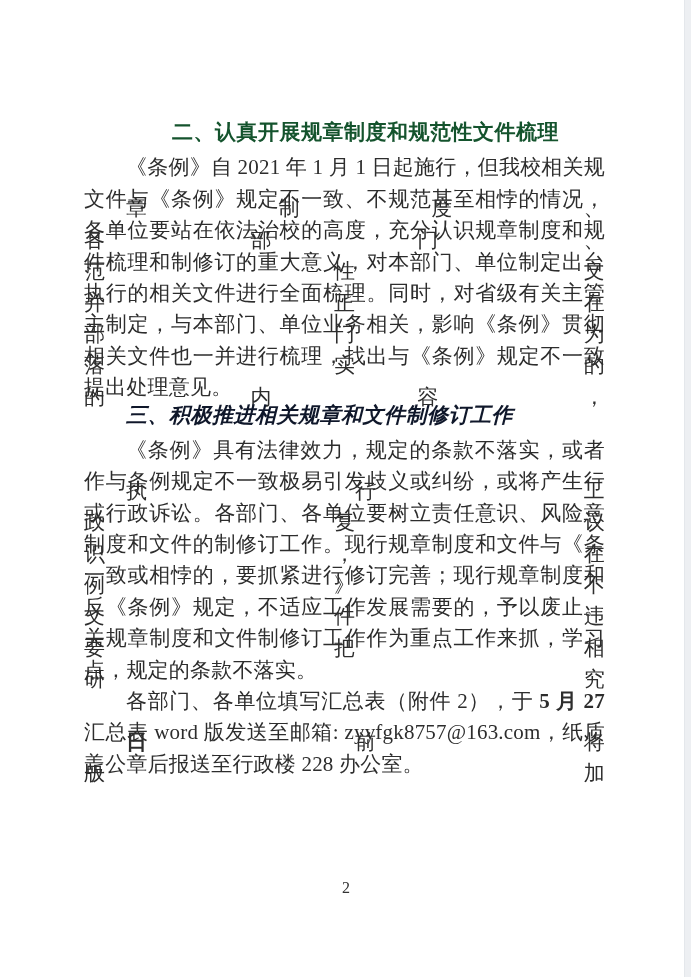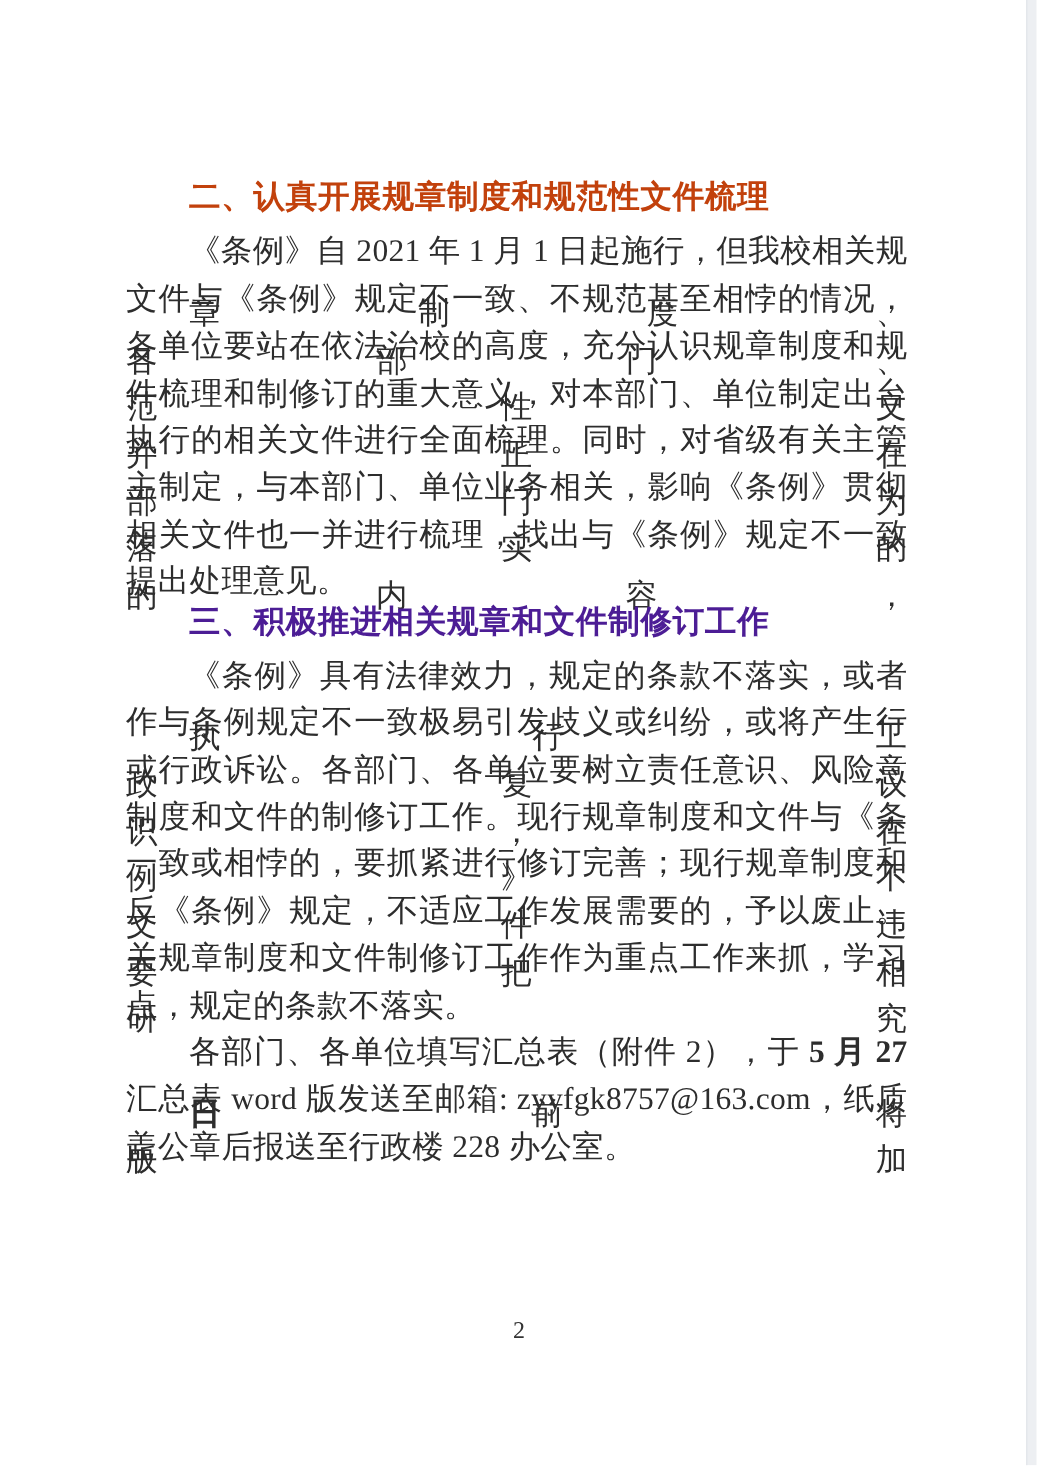--- a/index.html
+++ b/index.html
@@ -75,30 +75,30 @@
     font-size: 16px;
     color: #333333;
     font-family: "Liberation Serif", "DejaVu Serif", serif;
   }
 </style>
 </head>
 <body>
 
 <div class="page">
   <div class="doc-body" style="color: rgb(45, 45, 45);">
-      <div class="heading" style="color: #c2410c;">二、认真开展规章制度和规范性文件梳理</div>
+      <div class="heading" style="color: #14532d; text-align: center;">二、认真开展规章制度和规范性文件梳理</div>
       <div class="line indent">《条例》自 2021 年 1 月 1 日起施行，但我校相关规章制度、</div>
       <div class="line">文件与《条例》规定不一致、不规范甚至相悖的情况，各部门、</div>
       <div class="line">各单位要站在依法治校的高度，充分认识规章制度和规范性文</div>
       <div class="line">件梳理和制修订的重大意义，对本部门、单位制定出台并正在</div>
       <div class="line">执行的相关文件进行全面梳理。同时，对省级有关主管部门为</div>
       <div class="line">主制定，与本部门、单位业务相关，影响《条例》贯彻落实的</div>
       <div class="line">相关文件也一并进行梳理，找出与《条例》规定不一致的内容，</div>
       <div class="line last">提出处理意见。</div>
-      <div class="heading" style="color: #4c1d95;">三、积极推进相关规章和文件制修订工作</div>
+      <div class="heading" style="color: #0f172a; font-style: italic;">三、积极推进相关规章和文件制修订工作</div>
       <div class="line indent">《条例》具有法律效力，规定的条款不落实，或者执行工</div>
       <div class="line">作与条例规定不一致极易引发歧义或纠纷，或将产生行政复议</div>
       <div class="line">或行政诉讼。各部门、各单位要树立责任意识、风险意识，在</div>
       <div class="line">制度和文件的制修订工作。现行规章制度和文件与《条例》不</div>
       <div class="line">一致或相悖的，要抓紧进行修订完善；现行规章制度和文件违</div>
       <div class="line">反《条例》规定，不适应工作发展需要的，予以废止。要把相</div>
       <div class="line">关规章制度和文件制修订工作作为重点工作来抓，学习研究</div>
       <div class="line last">点，规定的条款不落实。</div>
       <div class="line indent"><span>各部门、各单位填写汇总表（附件 2），于 </span><span class="b">5 月 27 日</span><span>前将</span></div>
       <div class="line">汇总表 word 版发送至邮箱: zyyfgk8757@163.com，纸质版加</div>

